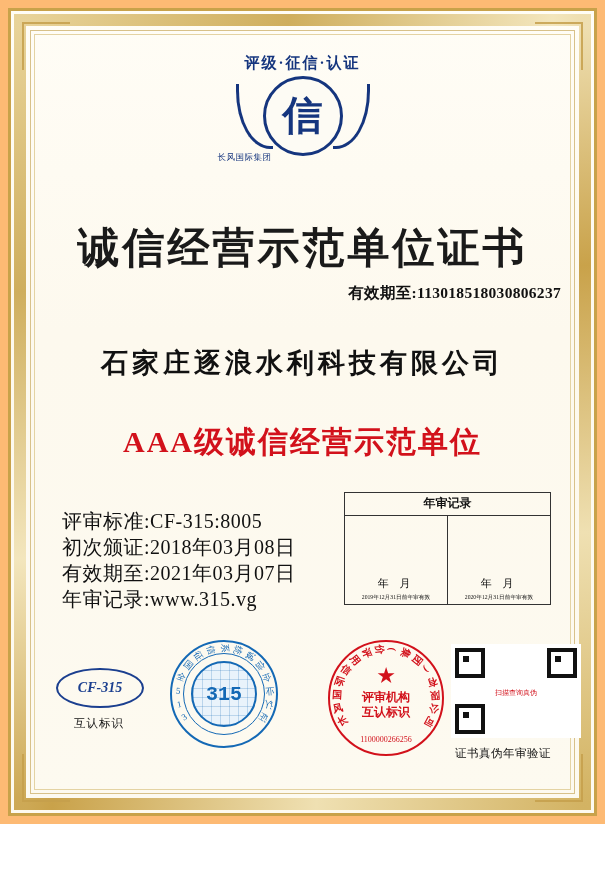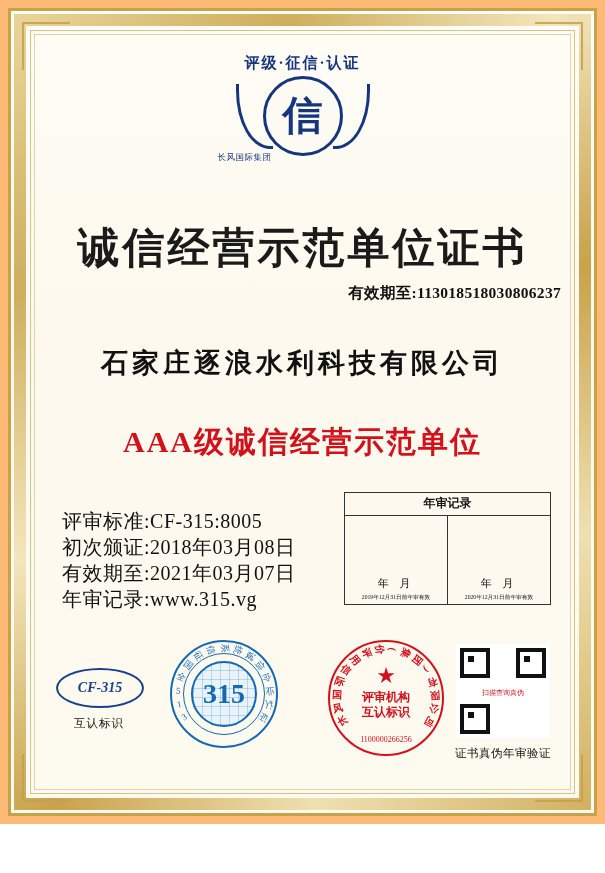--- a/index.html
+++ b/index.html
@@ -307,22 +307,22 @@
     border: 2px solid #1469b5;
     background:
       repeating-linear-gradient(90deg, rgba(20,105,181,.22) 0 1px, transparent 1px 9px),
       repeating-linear-gradient(0deg, rgba(20,105,181,.22) 0 1px, transparent 1px 9px),
       #e9f3fb;
     display: flex;
     align-items: center;
     justify-content: center;
   }
   .seal-globe .globe span {
-    font-family: Liberation Serif, serif;
-    font-size: 28px;
+    font-family: Liberation Mono, monospace;
+    font-size: 20px;
     font-weight: bold;
     color: #1469b5;
   }
   .seal-globe .ctext {
     position: absolute;
     left: 0; right: 0; top: 0; bottom: 0;
     font-size: 9px;
     color: #1469b5;
     font-family: "Liberation Serif", serif;
   }
@@ -392,20 +392,21 @@
   .qr {
     width: 92px; height: 92px;
     margin: 0 auto;
     position: relative;
     background-color: #fff;
     background-image:
       repeating-linear-gradient(90deg, #111 0 4px, transparent 4px 8px),
       repeating-linear-gradient(0deg, #111 0 4px, transparent 4px 8px);
     background-blend-mode: screen;
     border: 1px solid #fff;
+    padding-left: 36px;
   }
   .qr .finder {
     position: absolute;
     width: 22px; height: 22px;
     border: 4px solid #111;
     background: #fff;
   }
   .qr .finder::after {
     content: "";
     position: absolute;

